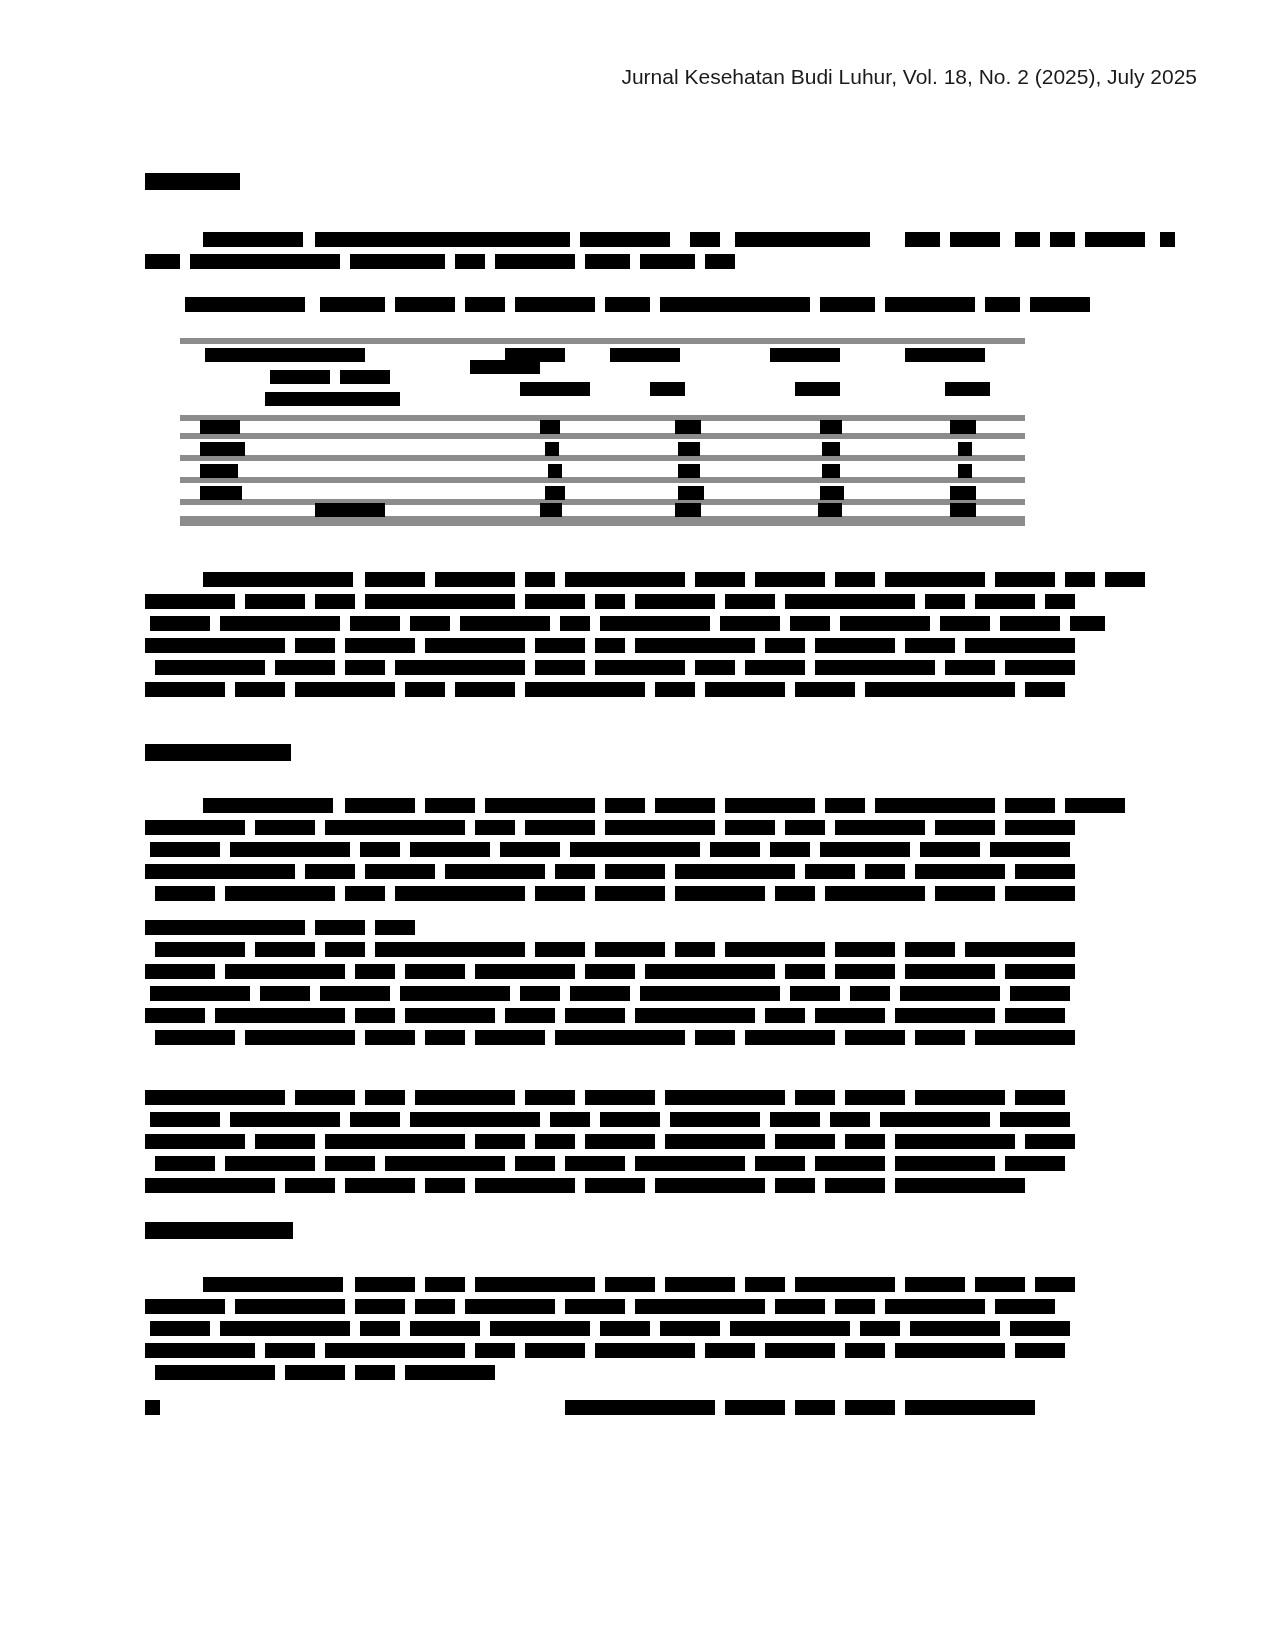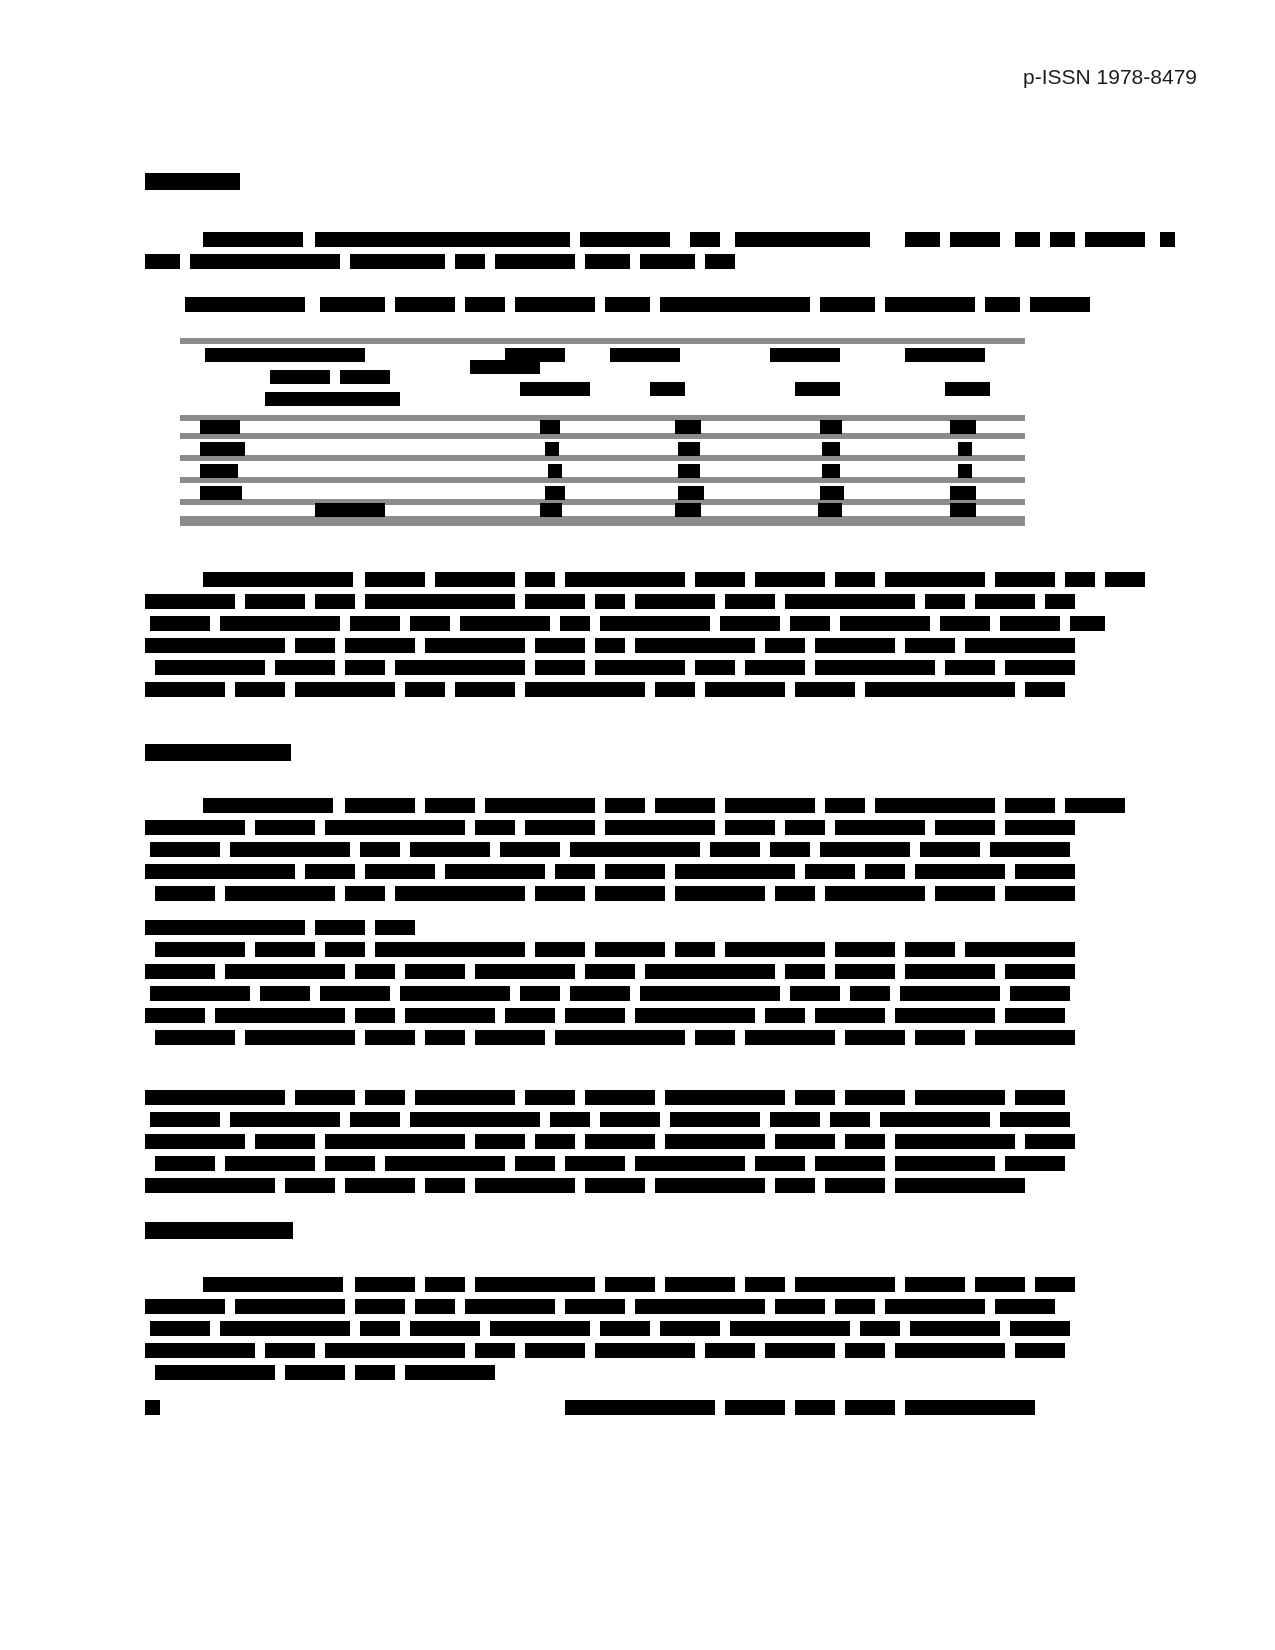--- a/index.html
+++ b/index.html
@@ -67,21 +67,21 @@
   .table-zone {
     position: absolute;
   }
 </style>
 </head>
 <body>
 
 <div class="page">
 
   <div class="header">
-    <div class="header-line">p-ISSN 1978-8479</div>
+    <div class="header-line">Jurnal Kesehatan Budi Luhur, Vol. 18, No. 2 (2025), July 2025</div>
   </div>
 
   <div id="body-content">
       <div class="section-heading" style="left: 145px; top: 173px; width: 95px;"></div>
       <div class="section-heading" style="left: 145px; top: 744px; width: 146px;"></div>
       <div class="section-heading" style="left: 145px; top: 1222px; width: 148px;"></div>
       <div class="para" style="left: 145px; top: 232px;">
         <div class="row">
           <i style="left: 58px; width: 100px;"></i>
           <i style="left: 170px; width: 255px;"></i>

